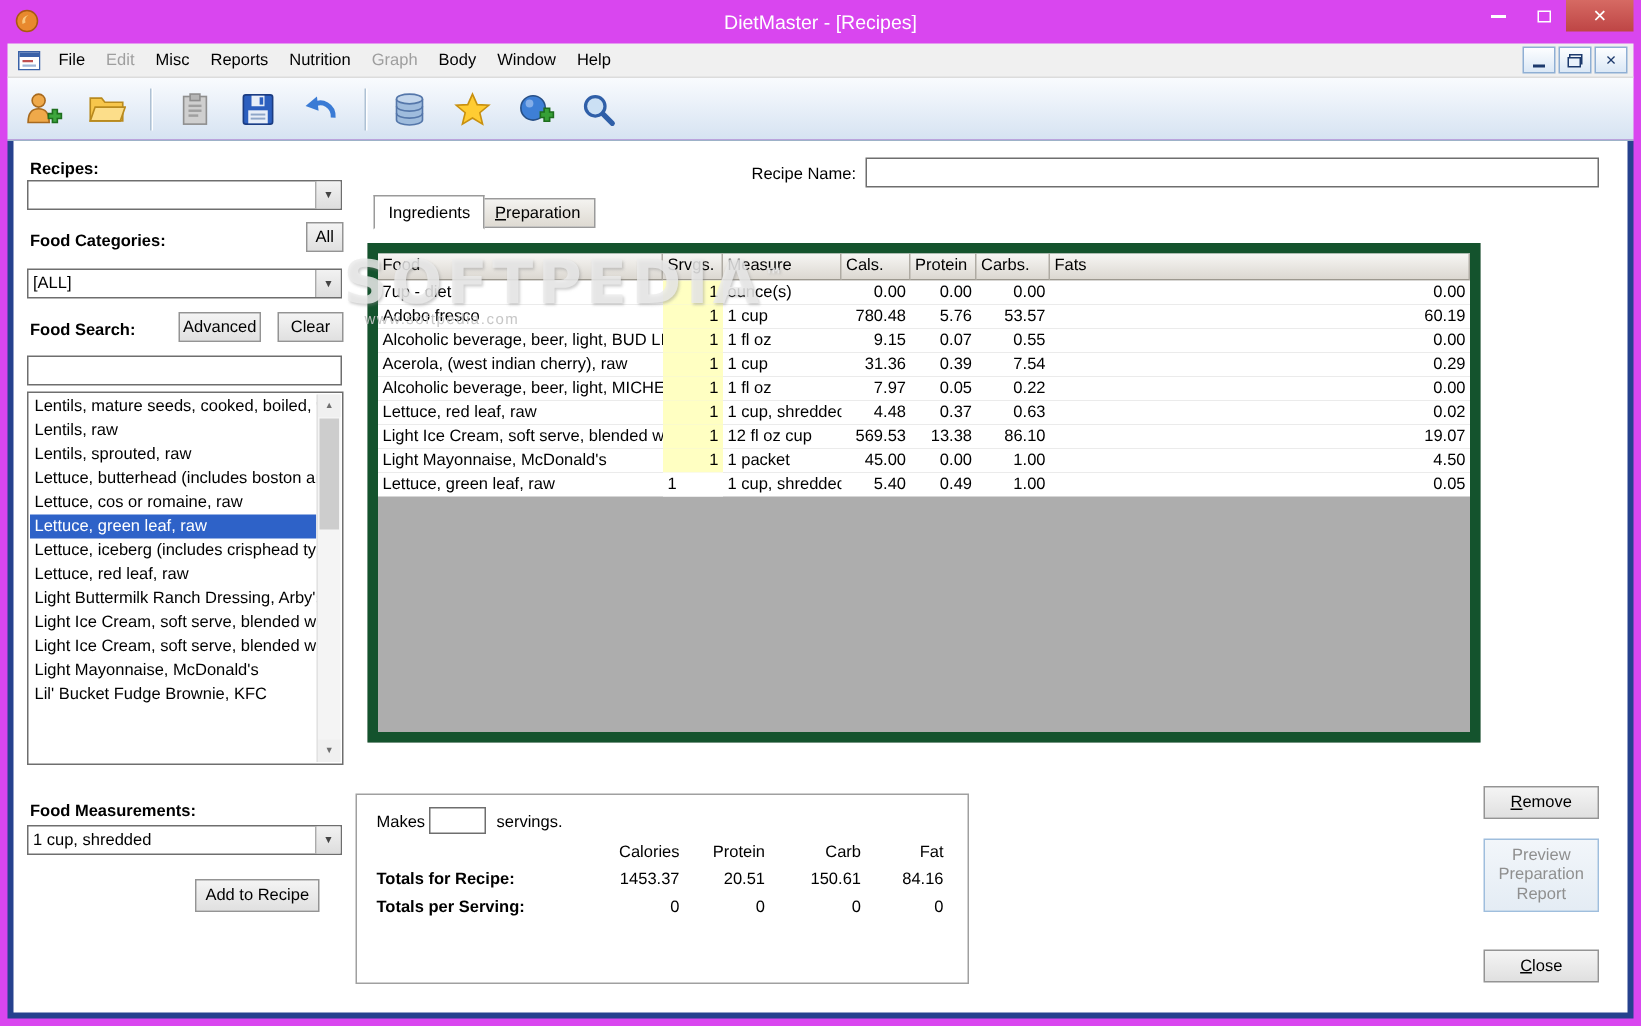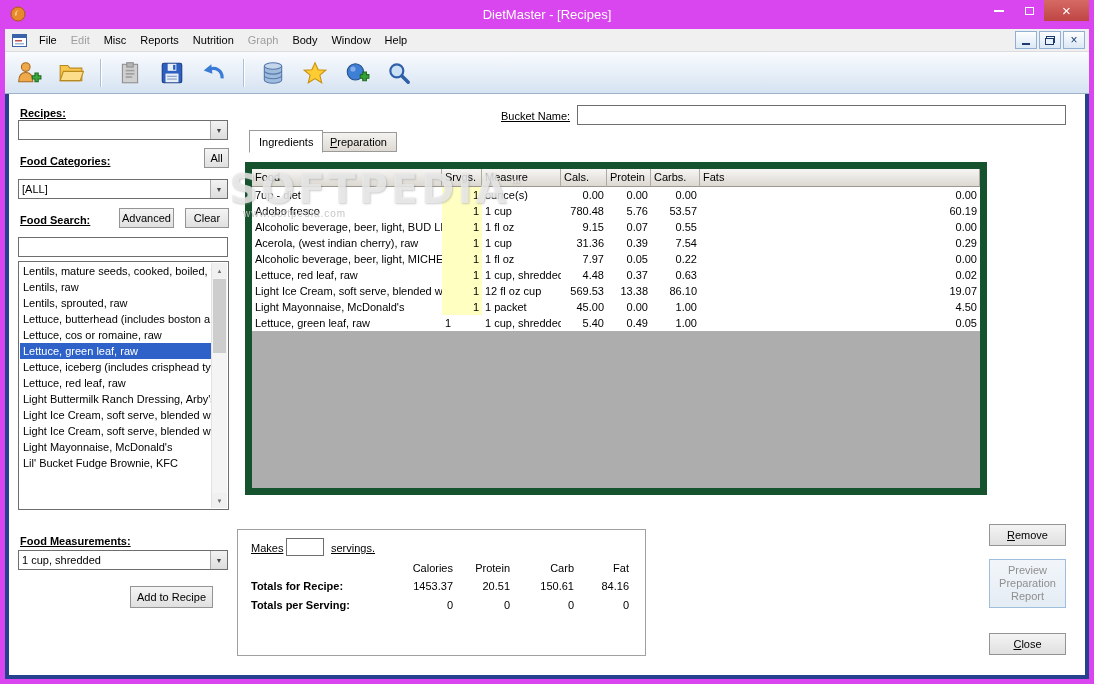--- a/index.html
+++ b/index.html
@@ -32,21 +32,21 @@
 
   
   .toolbar{position:absolute;top:52px;left:5px;right:5px;height:42px;background:linear-gradient(#F9FBFE,#D6E3F2);border-bottom:1px solid #9DB2C8;display:flex;align-items:center;padding-left:8px;gap:10px;}
   .tool-btn{width:32px;height:34px;display:flex;align-items:center;justify-content:center;}
   .tool-sep{width:1px;height:28px;background:#AEC1D4;box-shadow:1px 0 0 #fff;margin:0 3px;}
 
   
   .client{position:absolute;top:94px;left:5px;right:5px;bottom:5px;background:#26418E;padding:0 4px 4px 4px;}
   .client-inner{position:relative;width:100%;height:100%;background:#fff;overflow:hidden;}
 
-  .lbl{position:absolute;white-space:nowrap;font-size:11px;text-decoration:underline;}
+  .lbl{position:absolute;white-space:nowrap;font-size:11px;}
   .b{font-weight:bold;}
 
   .tinput{position:absolute;height:20px;border:1px solid #6E6E6E;background:#fff;font:11px "Liberation Sans",sans-serif;padding:0 3px;outline:none;}
   .tinput.makes{height:18px;}
 
   .combo{position:absolute;height:20px;background:#fff;border:1px solid #6E6E6E;display:flex;align-items:stretch;}
   .combo .val{flex:1;padding:0 3px;line-height:18px;overflow:hidden;white-space:nowrap;}
   .combo .drop{width:17px;background:linear-gradient(#F2F2F2,#DDDDDD);border-left:1px solid #ABABAB;display:flex;align-items:center;justify-content:center;font-size:7px;color:#444;}
 
   .btn{position:absolute;background:linear-gradient(#F4F4F4,#E0E0E0);border:1px solid #949494;font:11px "Liberation Sans",sans-serif;color:#000;display:flex;align-items:center;justify-content:center;cursor:default;white-space:nowrap;}
@@ -275,21 +275,21 @@
         </div>
       </div>
 
       <div class="lbl b" style="left:11px;top:441px;">Food Measurements:</div>
       <div class="combo" style="left:9px;top:456px;width:210px;">
         <span class="val">1 cup, shredded</span>
         <span class="drop">▼</span>
       </div>
       <button class="btn" style="left:121px;top:492px;width:83px;height:22px;">Add to Recipe</button>
 
-      <div class="lbl" style="left:492px;top:16px;">Bucket Name:</div>
+      <div class="lbl" style="left:492px;top:16px;">Recipe Name:</div>
       <input class="tinput" style="left: 568px; top: 11px; width: 489px;" value="">
 
       <div class="tab active" style="left:240px;top:36px;">Ingredients</div>
       <div class="tab inactive" style="left:311px;top:38px;"><u>P</u>reparation</div>
 
       <div class="grid">
         <div class="grid-hrow">
             <div class="hcell c0">Food</div>
             <div class="hcell c1">Srvgs.</div>
             <div class="hcell c2">Measure</div>

